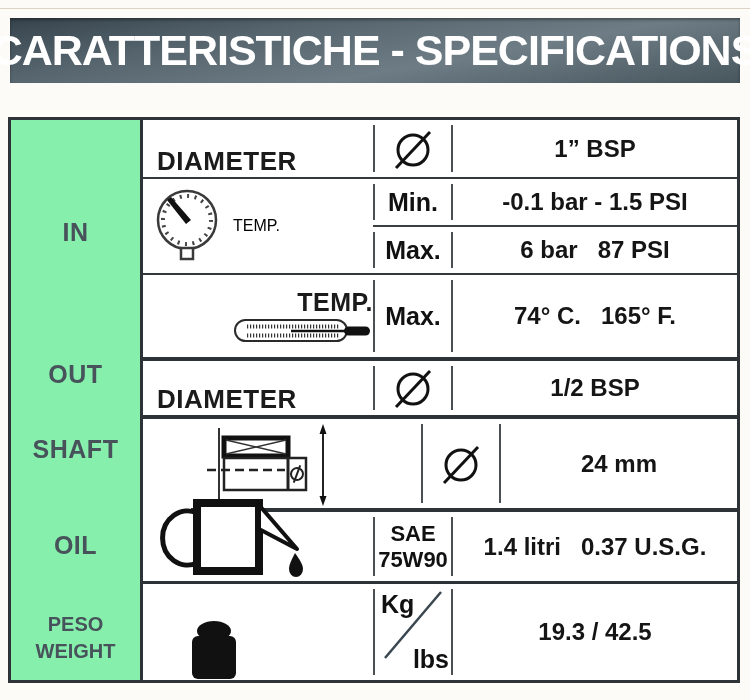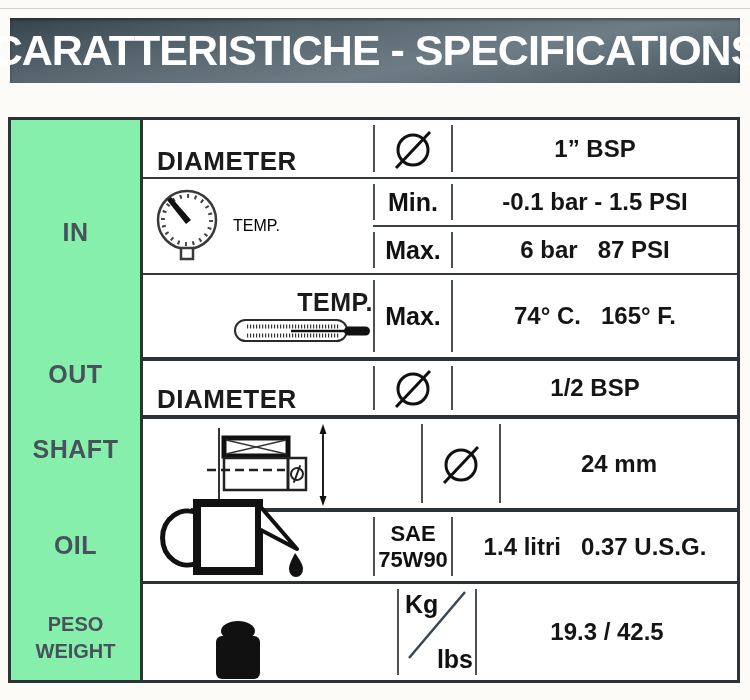--- a/index.html
+++ b/index.html
@@ -44,21 +44,21 @@
 
   .row-diam-in{height:59px;}
   .row-press{height:96px;}
   .press-sub{flex:1;display:flex;flex-direction:column;}
   .press-subrow{display:flex;flex:1;box-sizing:border-box;}
   .press-sep{border-bottom:2px solid #3a3f44;}
   .row-temp{height:86px;}
   .row-out{height:58px;}
   .row-shaft{height:93px;margin-left:48px;}
   .row-oil{height:72px;}
-  .row-weight{flex:1;padding-left:24px;}
+  .row-weight{flex:1;}
 
   .temp-stack{display:flex;flex-direction:column;justify-content:center;padding-left:12px;}
   .temp-stack .desc-text{font-weight:bold;font-size:25px;color:#1b1b1b;}
   .press-desc{display:flex;align-items:center;padding-left:12px;gap:14px;width:230px;box-sizing:border-box;}
 
   .oil-unit{display:flex;flex-direction:column;align-items:center;justify-content:center;line-height:1.15;}
   .oil-unit .unit-text{font-size:22px;}
 
   .kg-cell{width:80px;position:relative;box-sizing:border-box;}
   .kg-top{position:absolute;top:6px;left:8px;font-weight:bold;font-size:25px;color:#111;}

